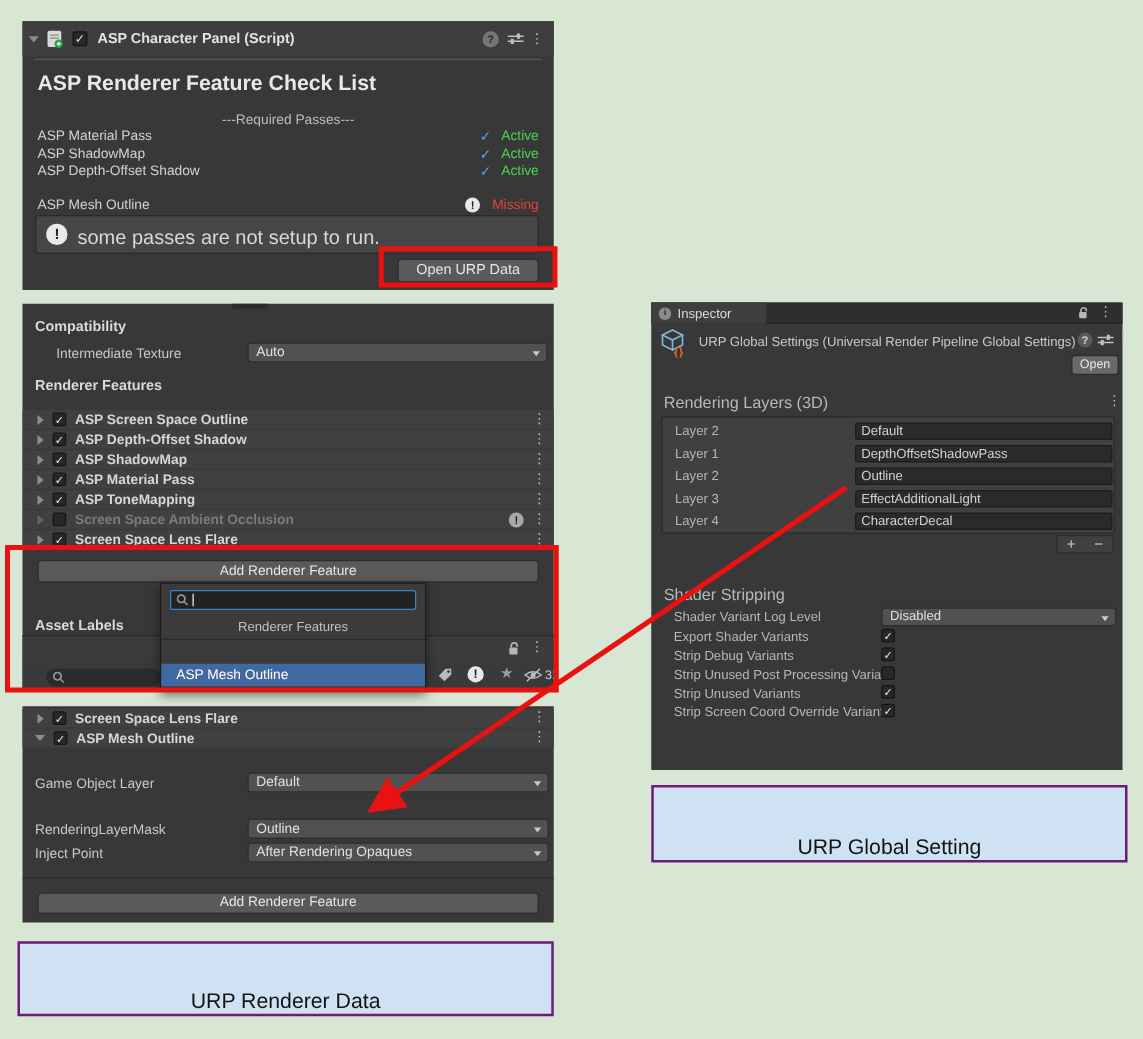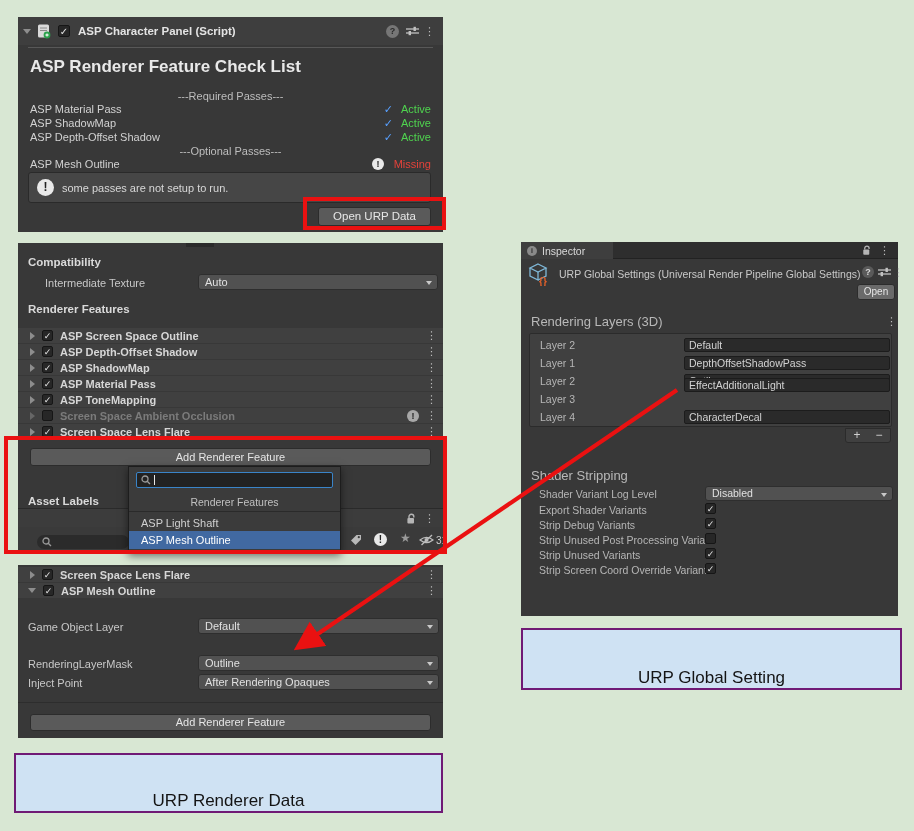--- a/index.html
+++ b/index.html
@@ -87,31 +87,30 @@
     <span style="color:#d2d2d2;">ASP ShadowMap</span>
     <span style="position:absolute; right:38px; color:#58a0ff;">✓</span>
     <span style="position:absolute; right:0; color:#4fd44f;">Active</span>
   </div>
   <div class="abs" style="left:12px; right:12px; top:114px; height:14px;">
     <span style="color:#d2d2d2;">ASP Depth-Offset Shadow</span>
     <span style="position:absolute; right:38px; color:#58a0ff;">✓</span>
     <span style="position:absolute; right:0; color:#4fd44f;">Active</span>
   </div>
 
-  <div class="abs" style="left:0; right:0; top:128px; text-align:center; color:#bdbdbd;">---Optional Passes---</div>
 
   <div class="abs" style="left:12px; right:12px; top:141px; height:14px;">
     <span style="color:#d2d2d2;">ASP Mesh Outline</span>
     <span class="warnc" style="position:absolute; right:47px; top:0; width:12px; height:12px; font-size:9px; line-height:12px;">!</span>
     <span style="position:absolute; right:0; color:#e4423a;">Missing</span>
   </div>
 
   <div class="abs" style="left:10px; top:155px; width:403px; height:31px; background:#464646; border:1px solid #2a2a2a; border-radius:3px;">
     <span class="warnc" style="position:absolute; left:8px; top:6px; width:17px; height:17px; font-size:12px; line-height:17px;">!</span>
-    <span style="position:absolute; left:33px; top:9px; font-size:11px; color:#d8d8d8;">some passes are not setup to run.</span>
+    <span style="position:absolute; left:33px; top:9px; font-size:16px; color:#d8d8d8;">some passes are not setup to run.</span>
   </div>
 
   <div class="btn" style="left:300px; top:190px; width:113px; height:19px; line-height:17px; font-size:11.5px;">Open URP Data</div>
 </div>
 <div class="redbox" style="left:303px; top:197px; width:143px; height:33px;"></div>
 
 <div class="panel" style="left:18px; top:243px; width:425px; height:310px;">
   <div class="abs" style="left:168px; top:0; width:28px; height:4px; background:#2b2b2b;"></div>
 
   <div class="abs sec-label" style="left:10px; top:13px;">Compatibility</div>
@@ -210,23 +209,20 @@
       <span>
           <svg width="10" height="10" viewBox="0 0 10 10">
             <circle cx="4" cy="4" r="3" fill="none" stroke="#9a9a9a" stroke-width="1.3"></circle>
             <line x1="6.2" y1="6.2" x2="9" y2="9" stroke="#9a9a9a" stroke-width="1.3"></line>
           </svg>
         </span>
       <span style="width:1px; height:10px; background:#e8e8e8; margin-left:3px;"></span>
     </div>
     <div class="abs" style="left:0; right:0; top:29px; text-align:center; font-size:10.5px; color:#c0c0c0;">Renderer Features</div>
     <div class="divider" style="left:0; right:0; top:44px; background:#2a2a2a;"></div>
-    <div class="abs" style="left:0; right:0; top:47px; height:17px; display:flex; align-items:center;">
-      <span style="margin-left:12px; color:#d0d0d0; font-size:11px;">ASP Light Shaft</span>
-    </div>
     <div class="abs" style="left:0; right:0; top:64px; height:18px; background:#4169a1; display:flex; align-items:center;">
       <span style="margin-left:12px; color:#ffffff; font-size:11px;">ASP Mesh Outline</span>
     </div>
   </div>
 </div>
 <div class="redbox" style="left:4px; top:436px; width:443px; height:118px;"></div>
 
 <div class="panel" style="left:18px; top:565px; width:425px; height:173px;">
   <div class="row" style="top:2px;">
     <span class="fold-r" style="margin-left:12px;"></span>
@@ -300,21 +296,21 @@
   <span class="kebab" style="position:absolute; left:365px; top:74px;">⋮</span>
 
   <div class="abs" style="left:8px; top:91px; width:363px; height:94px; background:#404040; border:1px solid #2b2b2b; border-radius:2px;">
     <span class="ilabel" style="left:10px; top:5px;">Layer 2</span>
     <span class="tf" style="left:154px; top:4px; width:206px; height:14px;">Default</span>
     <span class="ilabel" style="left:10px; top:23px;">Layer 1</span>
     <span class="tf" style="left:154px; top:22px; width:206px; height:14px;">DepthOffsetShadowPass</span>
     <span class="ilabel" style="left:10px; top:41px;">Layer 2</span>
     <span class="tf" style="left:154px; top:40px; width:206px; height:14px;">Outline</span>
     <span class="ilabel" style="left:10px; top:59px;">Layer 3</span>
-    <span class="tf" style="left:154px; top:44px; width:206px; height:14px;">EffectAdditionalLight</span>
+    <span class="tf" style="left:154px; top:58px; width:206px; height:14px;">EffectAdditionalLight</span>
     <span class="ilabel" style="left:10px; top:77px;">Layer 4</span>
     <span class="tf" style="left:154px; top:76px; width:206px; height:14px;">CharacterDecal</span>
   </div>
   <div class="abs" style="left:324px; top:186px; width:46px; height:15px; background:#404040; border:1px solid #2b2b2b; border-radius:0 0 3px 3px; display:flex;">
     <span style="flex:1; text-align:center; color:#cfcfcf; font-size:12px; line-height:13px;">+</span>
     <span style="flex:1; text-align:center; color:#cfcfcf; font-size:12px; line-height:13px;">−</span>
   </div>
 
   <div class="abs" style="left:10px; top:226px; font-size:13px; color:#b8b8b8;">Shader Stripping</div>
 

